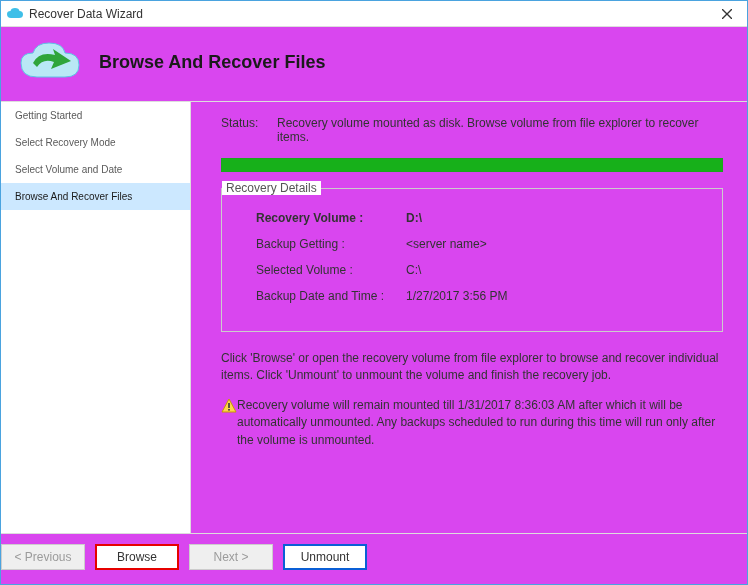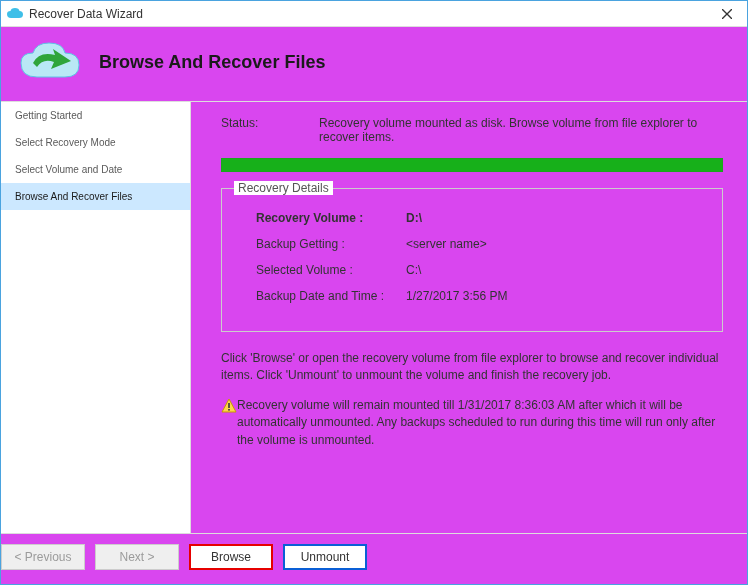--- a/index.html
+++ b/index.html
@@ -79,39 +79,38 @@
     padding: 14px 24px 10px 30px;
     display: flex;
     flex-direction: column;
     min-width:0;
   }
   .status-row {
     display: flex;
     align-items: flex-start;
     margin-bottom: 14px;
     font-size: 12px;
-    gap: 42px;
   }
   .status-row .label { width: 56px; color:#333;}
   .status-row .value { flex:1; color:#333; }
   .progress {
     height: 14px;
     background: #17b01a;
     margin-bottom: 16px;
     border: 1px solid #1aa61e;
   }
   .fieldset {
     border: 1px solid #ccc;
     padding: 10px 18px 16px 18px;
     margin-bottom: 18px;
     position: relative;
   }
   .fieldset .legend {
     position: absolute;
-    top: -8px; left: 12px;
+    top: -8px; left: 0;
     background: #fff;
     padding: 0 4px;
     font-size: 12px;
     color: #555;
   }
   .detail-row {
     display: flex;
     font-size: 12px;
     margin: 12px 16px;
   }
@@ -248,18 +247,18 @@
           </svg>
         </span>
         <span>Recovery volume will remain mounted till 1/31/2017 8:36:03 AM after which it will be automatically unmounted. Any backups scheduled to run during this time will run only after the volume is unmounted.</span>
       </div>
 
     </div>
   </div>
 
   <div class="footer">
     <div class="btn disabled">&lt; Previous</div>
+    <div class="btn highlight-red">Browse</div>
     <div class="btn disabled">Next &gt;</div>
-    <div class="btn highlight-red">Browse</div>
     <div class="btn highlight-blue">Unmount</div>
   </div>
 
 </div>
 
 </body></html>

